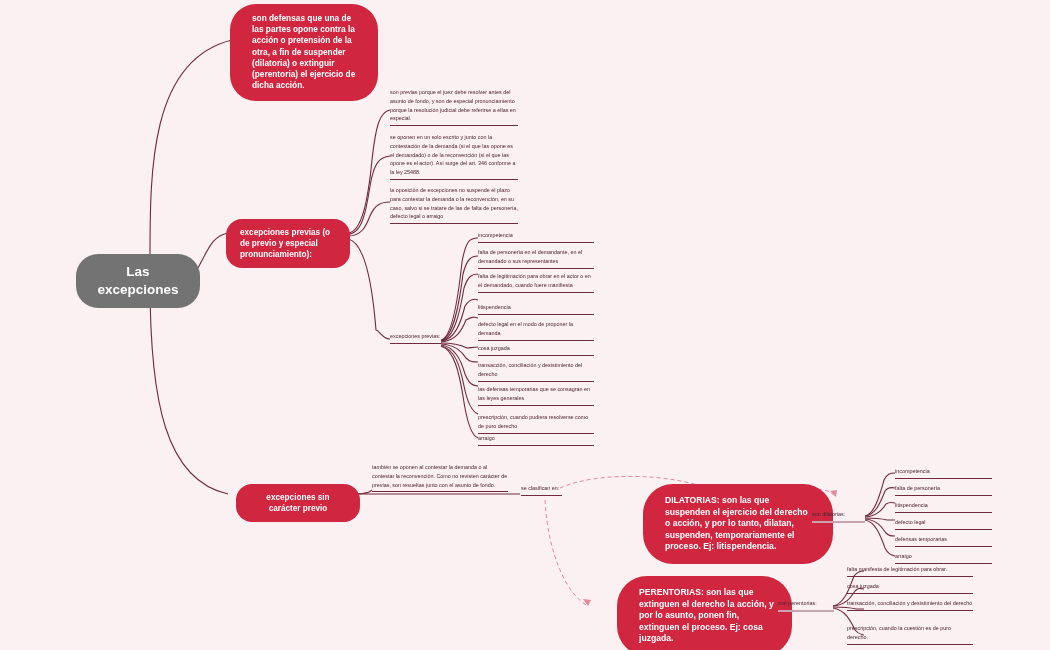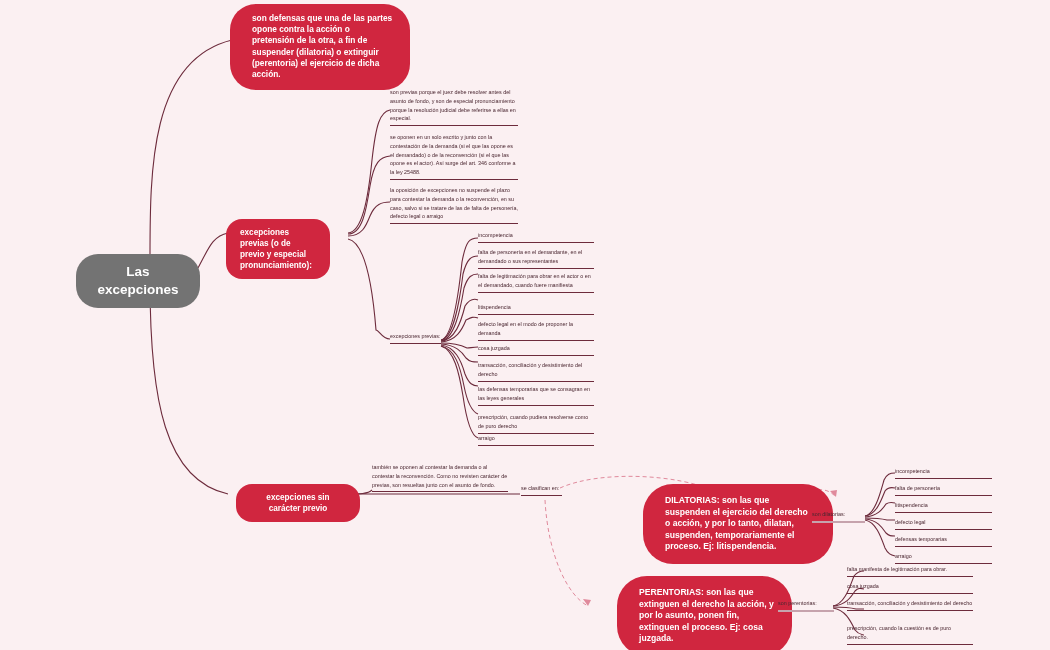--- a/index.html
+++ b/index.html
@@ -145,25 +145,25 @@
       <polygon points="588,606 583,599 591,600"></polygon>
       <polygon points="836,497 830,491 837,490"></polygon>
       <polygon points="790,610 785,615 789,607"></polygon>
     </g>
   </svg>
 
   <div class="node pill root" style="left:76px; top:254px; width:124px;">
     <span>Las excepciones</span>
   </div>
 
-  <div class="node pill def" style="left:230px; top:4px; width:180px;">
+  <div class="node pill def" style="left:230px; top:4px; width:148px;">
     <span>son defensas que una de las partes opone contra la acción o pretensión de la otra, a fin de suspender (dilatoria) o extinguir (perentoria) el ejercicio de dicha acción.</span>
   </div>
 
-  <div class="node pill branch" style="left:226px; top:219px; width:104px;">
+  <div class="node pill branch" style="left:226px; top:219px; width:124px;">
     <span>excepciones previas (o de previo y especial pronunciamiento):</span>
   </div>
 
   <div class="leaf" style="left:390px; top:88px; width:128px;">
     <span>son previas porque el juez debe resolver antes del asunto de fondo, y son de especial pronunciamiento porque la resolución judicial debe referirse a ellas en especial.</span>
   </div>
   <div class="leaf" style="left:390px; top:133px; width:128px;">
     <span>se oponen en un solo escrito y junto con la contestación de la demanda (si el que las opone es el demandado) o de la reconvención (si el que las opone es el actor). Así surge del art. 346 conforme a la ley 25488.</span>
   </div>
   <div class="leaf" style="left:390px; top:186px; width:128px;">

